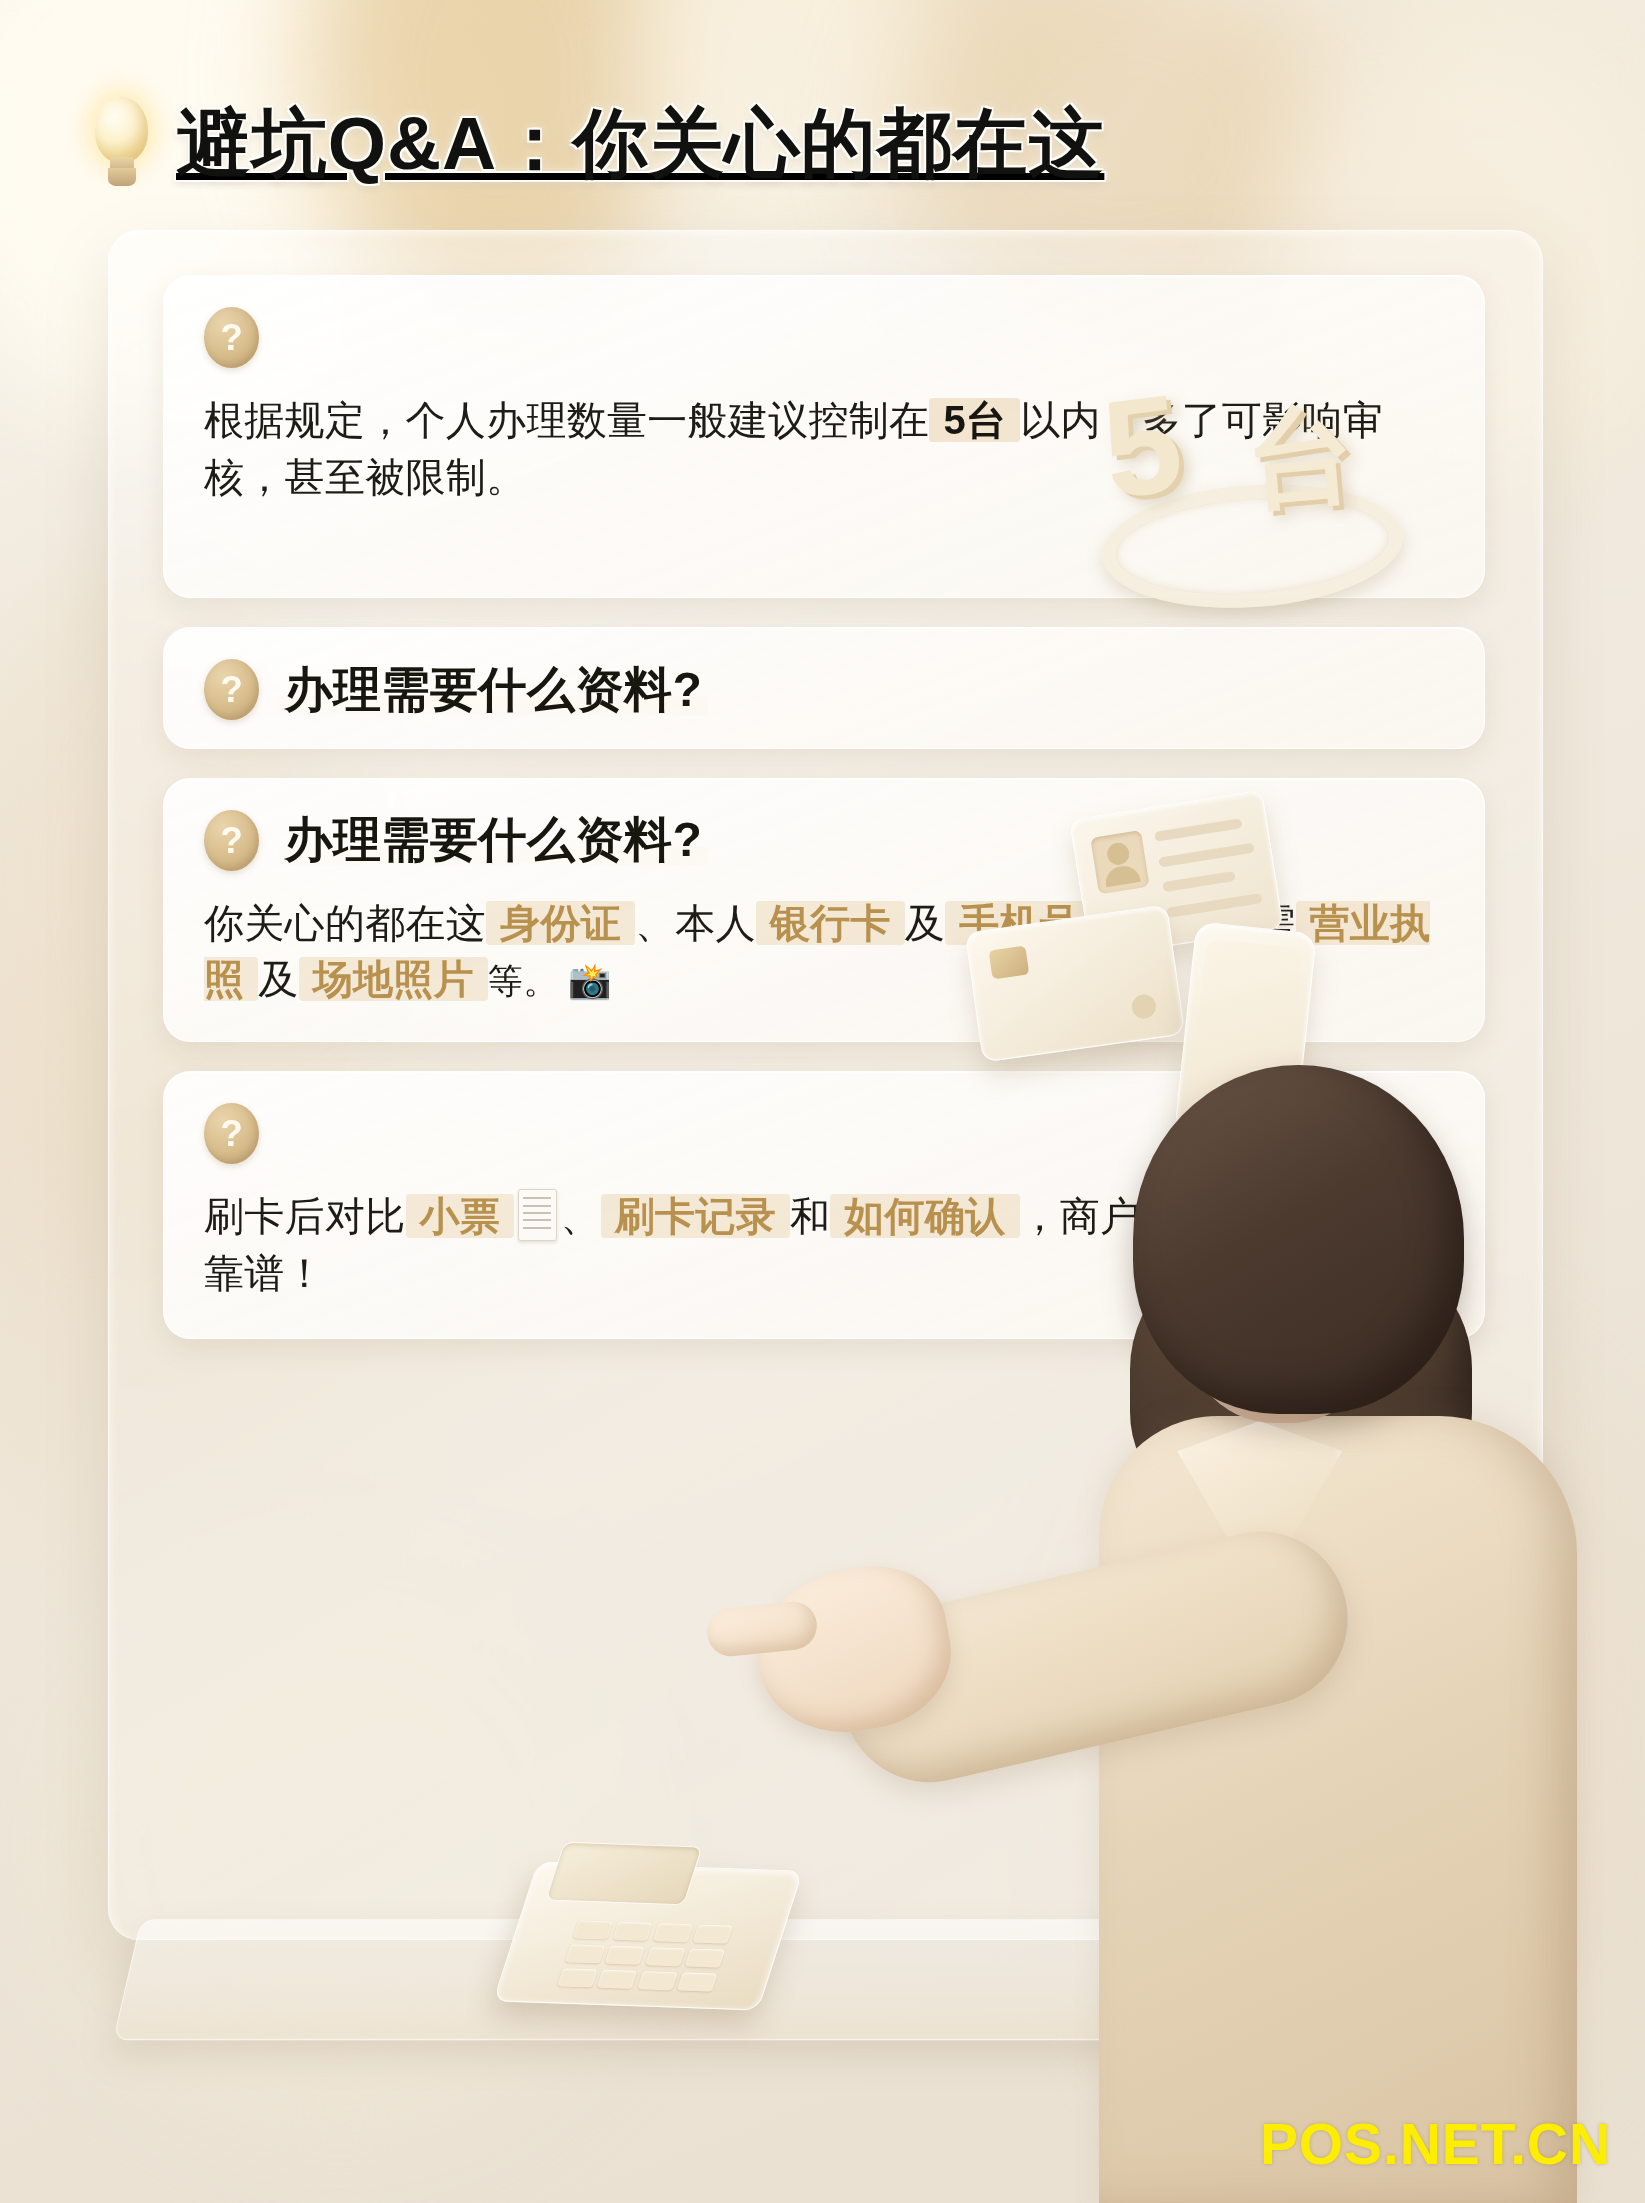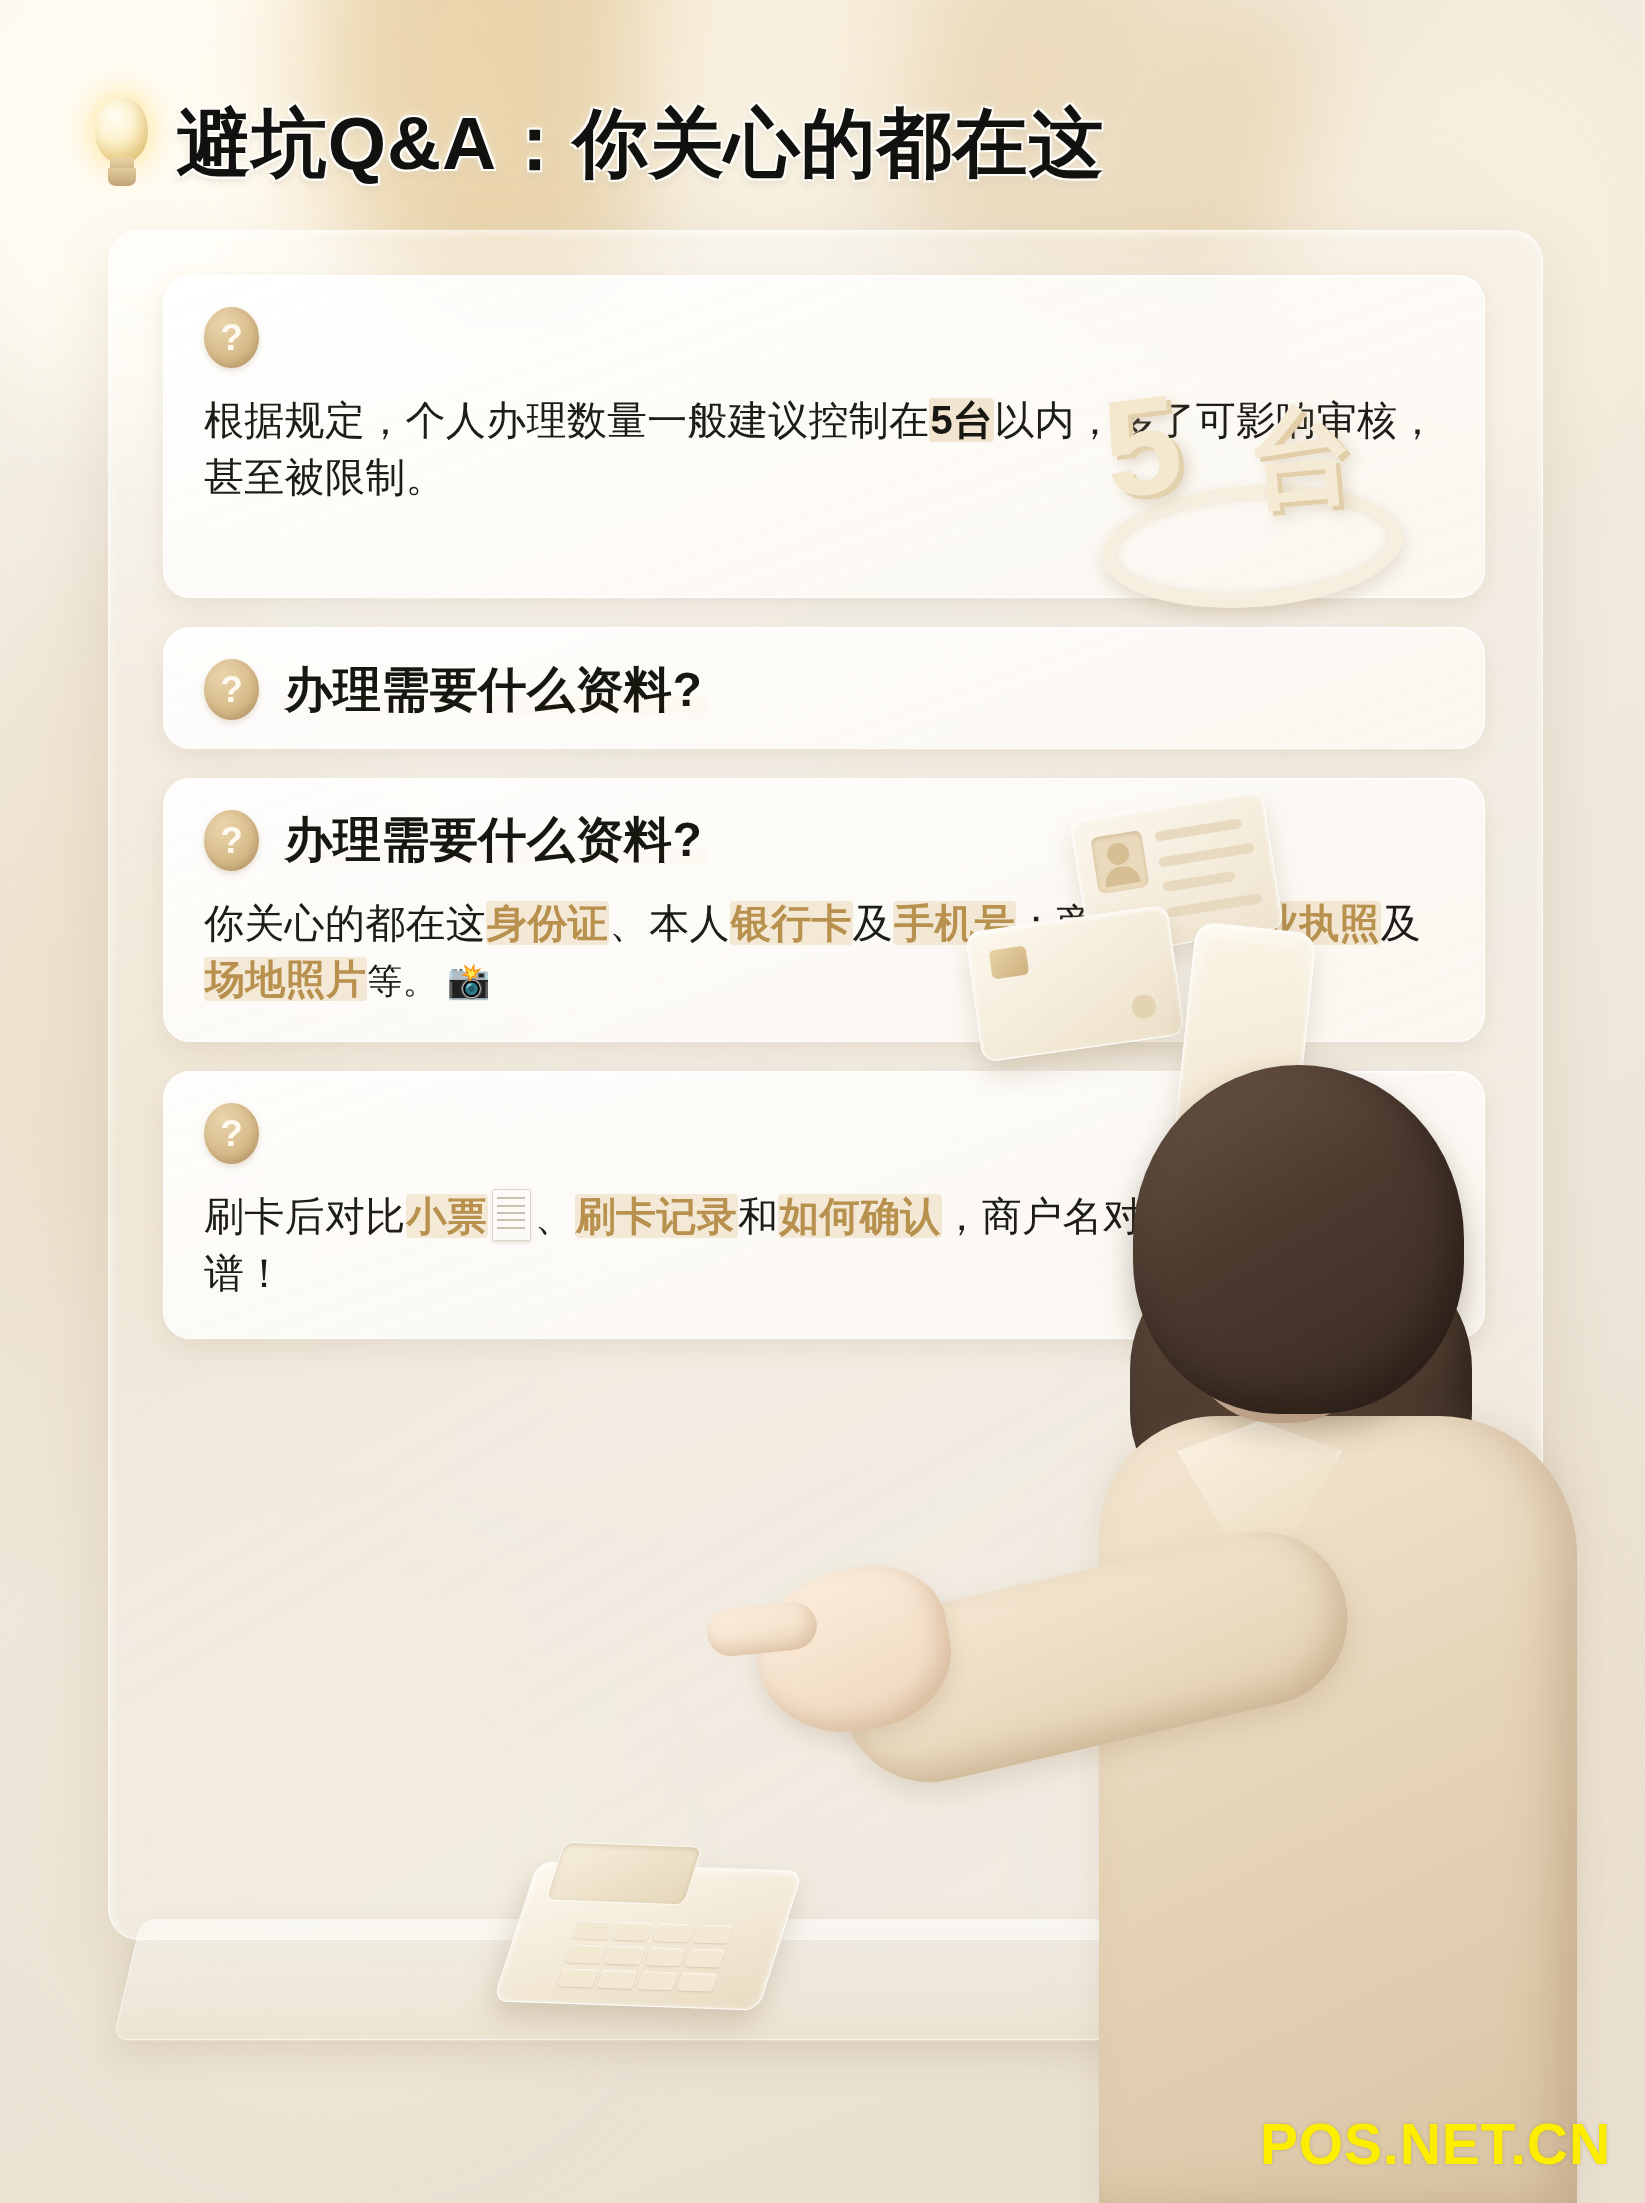--- a/index.html
+++ b/index.html
@@ -21,21 +21,21 @@
   .b2{left:303px;top:-165px;width:386px;height:478px;background:rgba(221,185,124,.55);}
   .b3{left:634px;top:-138px;width:312px;height:395px;background:rgba(250,243,226,.8);}
   .b4{left:900px;top:-55px;width:441px;height:386px;background:rgba(228,199,150,.45);}
   .b5{left:1286px;top:0px;width:404px;height:478px;background:rgba(247,240,226,.8);}
   .b6{left:-55px;top:551px;width:386px;height:643px;background:rgba(236,224,202,.55);}
   .b7{left:55px;top:1561px;width:569px;height:569px;background:rgba(240,231,214,.6);}
   .b8{left:1084px;top:1332px;width:588px;height:826px;background:rgba(235,222,200,.45);}
 
   
   .header{position:absolute;left:0;top:88px;width:1399px;height:110px;z-index:6;
-          display:flex;align-items:center;padding-left:88px;box-sizing:border-box;}
+          display:flex;align-items:center;padding-left:88px;box-sizing:border-box;text-decoration:underline;}
   .bulb{position:relative;width:68px;height:96px;margin-right:20px;flex:0 0 auto;}
   .bulb .glass{position:absolute;left:7.3px;top:1.8px;width:53px;height:66px;border-radius:50% 50% 46% 46%;
      background:radial-gradient(circle at 36% 30%,#fffdf3 0%,#fdf3cf 40%,#f3dd9e 75%,#e6c87f 100%);
      box-shadow:0 0 24px 7.3px rgba(255,231,160,.75),inset -5.5px -7.3px 13px rgba(216,178,104,.5);}
   .bulb .neck{position:absolute;left:22px;top:62px;width:24px;height:14.7px;border-radius:3.7px;
      background:linear-gradient(180deg,#e9d4a4,#cdb285);}
   .bulb .base{position:absolute;left:20px;top:73px;width:27.5px;height:18.4px;border-radius:0 0 7.3px 7.3px;
      background:linear-gradient(180deg,#e3cb9a,#bfa377);}
   .title{font-size:75px;font-weight:700;letter-spacing:0.9px;color:#111110;line-height:1;
          text-shadow:0 0 11px #fffdf8, 1.8px 1.8px 0 #fffdf8, -1.8px 1.8px 0 #fffdf8, 1.8px -1.8px 0 #fffdf8,
@@ -67,21 +67,21 @@
       background:radial-gradient(circle at 35% 28%,#e9d4ac 0%,#d8bd8c 55%,#c7a878 100%);
       box-shadow:inset -2.8px -3.7px 7.3px rgba(165,135,90,.45), 0 2.8px 6.4px rgba(160,135,95,.25);
       display:flex;align-items:center;justify-content:center;
       color:#fffaf0;font-size:37px;font-weight:700;line-height:1;}
   .q-text{font-size:48px;font-weight:700;color:#17160f;line-height:1.12;letter-spacing:0.5px;
       position:relative;display:inline-block;padding:0 5.5px;}
   .q-text::after{content:"";position:absolute;left:0;right:0;bottom:1.8px;height:18.4px;
       background:rgba(230,206,166,.62);border-radius:2.8px;z-index:-1;}
   .a-text{margin-top:24px;font-size:40px;line-height:1.42;color:#1d1c16;font-weight:500;
       letter-spacing:0.3px;}
-  .hl{color:#b8914e;font-weight:700;background:rgba(232,208,168,.42);border-radius:3.7px;padding:0 1px;}
+  .hl{color:#b8914e;font-weight:700;background:rgba(232,208,168,.42);border-radius:3.7px;padding:0 14px;}
   .hl.dark{color:#171610;background:rgba(232,208,168,.5);}
   .emoji{font-size:35px;}
 
   
   .receipt{display:inline-block;width:37px;height:50px;vertical-align:-11px;margin:0 3.7px;
      background:#fbfaf7;border:0.9px solid #ddd6c8;border-radius:2.8px;position:relative;overflow:hidden;
      box-shadow:0 1.8px 3.7px rgba(140,120,90,.2);}
   .receipt i{position:absolute;left:4.6px;right:4.6px;height:1.8px;background:#c9c2b3;display:block;}
 
   

